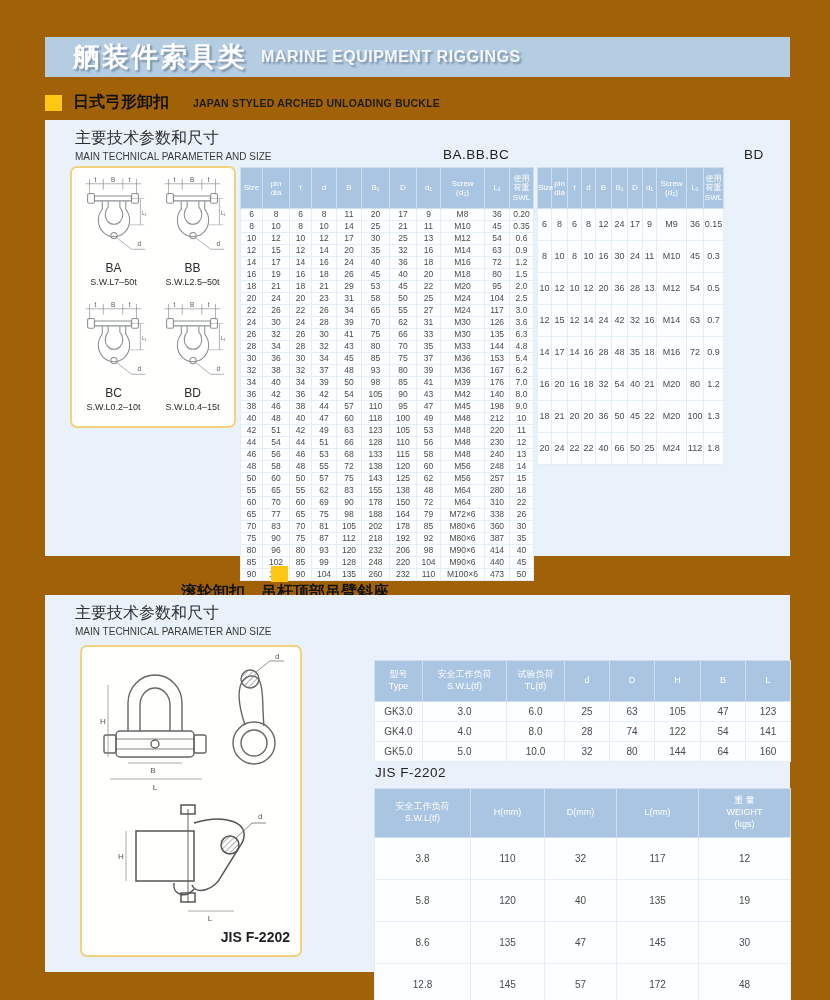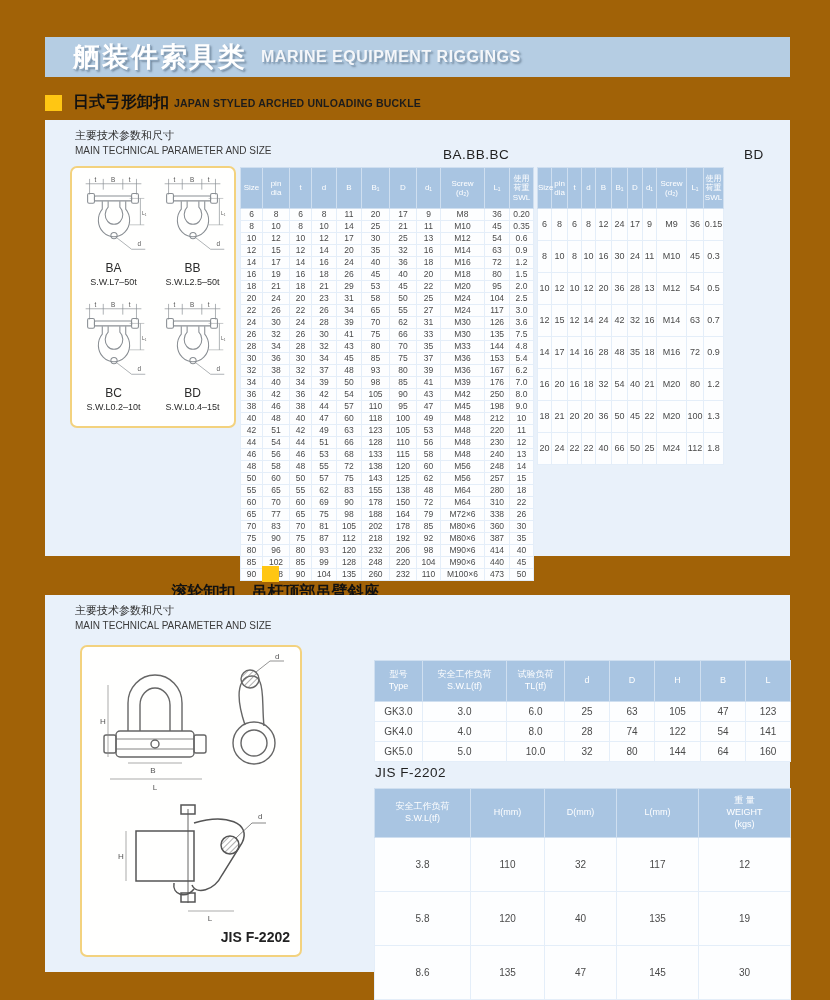--- a/index.html
+++ b/index.html
@@ -11,30 +11,30 @@
           background:#b5cde3;display:flex;align-items:center;padding-left:28px;box-sizing:border-box;}
   .banner .zh{font-size:27px;font-weight:bold;color:#ffffff;letter-spacing:2px;
               text-shadow:1px 1px 0 #8fa9c2,2px 2px 2px rgba(60,80,100,.55);}
   .banner .en{font-size:16px;font-weight:bold;color:#f4f6f9;margin-left:14px;letter-spacing:.5px;
               text-shadow:1px 1px 0 #8fa9c2,2px 2px 2px rgba(60,80,100,.5);}
 
   
   .sec-head{position:absolute;left:45px;display:flex;align-items:center;}
   .sec-head .bullet{width:17px;height:16px;background:#ffc613;margin-right:11px;}
   .sec-head .zh{font-size:16px;font-weight:bold;color:#111;}
-  .sec-head .en{font-size:10.5px;font-weight:bold;color:#1c1c1c;margin-left:5px;letter-spacing:.2px;}
+  .sec-head .en{font-size:10.5px;font-weight:bold;color:#1c1c1c;margin-left:24px;letter-spacing:.2px;}
   #sec1-head{top:92px;}
   #sec2-head{top:566px;flex-direction:column;}
 
   
   .panel{position:absolute;left:45px;width:745px;background:#e9f1fa;}
   #panel1{top:120px;height:436px;}
   #panel2{top:595px;height:377px;}
   .subtitle{position:absolute;left:30px;top:8px;}
-  .subtitle .zh{font-size:11px;color:#2e2e2e;}
+  .subtitle .zh{font-size:16px;color:#2e2e2e;}
   .subtitle .en{font-size:10px;color:#3a3a3a;margin-top:2px;}
 
   .tbl-caption{position:absolute;font-size:13.5px;color:#1f1f1f;letter-spacing:.5px;}
 
   
   .diag-box{position:absolute;background:#fffffe;border:2px solid #f3d27e;border-radius:7px;box-sizing:border-box;}
   #diag1{left:25px;top:46px;width:166px;height:262px;
          display:grid;grid-template-columns:1fr 1fr;padding:6px 2px 2px;}
   .shk-cell{display:flex;flex-direction:column;align-items:center;}
   .shk-svg{width:72px;height:86px;}
@@ -57,21 +57,21 @@
   #tbl-bd{left:492px;top:47px;width:186px;}
   #tbl-bd th{font-size:8px;height:38px;line-height:1.15;padding:1px 0;}
   #tbl-bd td{font-size:9px;height:31px;line-height:1;padding:0;}
 
   #tbl-gk{left:329px;top:65px;width:416px;}
   #tbl-gk th{font-size:9px;height:36px;line-height:1.3;padding:2px 0;}
   #tbl-gk td{font-size:10px;padding:4px 0;}
 
   #tbl-jis{left:329px;top:193px;width:416px;}
   #tbl-jis th{font-size:9px;height:44px;line-height:1.3;padding:2px 0;}
-  #tbl-jis td{font-size:10px;padding:21px 0;}
+  #tbl-jis td{font-size:10px;padding:15px 0;}
 
   
   text{font-family:"Liberation Sans",sans-serif;fill:#555;}
 </style>
 </head>
 <body>
 
 <div id="page">
 
   <svg width="0" height="0" style="position:absolute" aria-hidden="true">
@@ -336,21 +336,21 @@
             <td>26</td>
             <td>32</td>
             <td>26</td>
             <td>30</td>
             <td>41</td>
             <td>75</td>
             <td>66</td>
             <td>33</td>
             <td>M30</td>
             <td>135</td>
-            <td>7.5</td>
+            <td>6.3</td>
           </tr>
           <tr>
             <td>28</td>
             <td>34</td>
             <td>28</td>
             <td>32</td>
             <td>43</td>
             <td>80</td>
             <td>70</td>
             <td>35</td>
@@ -400,21 +400,21 @@
           <tr>
             <td>36</td>
             <td>42</td>
             <td>36</td>
             <td>42</td>
             <td>54</td>
             <td>105</td>
             <td>90</td>
             <td>43</td>
             <td>M42</td>
-            <td>250</td>
+            <td>140</td>
             <td>8.0</td>
           </tr>
           <tr>
             <td>38</td>
             <td>46</td>
             <td>38</td>
             <td>44</td>
             <td>57</td>
             <td>110</td>
             <td>95</td>

